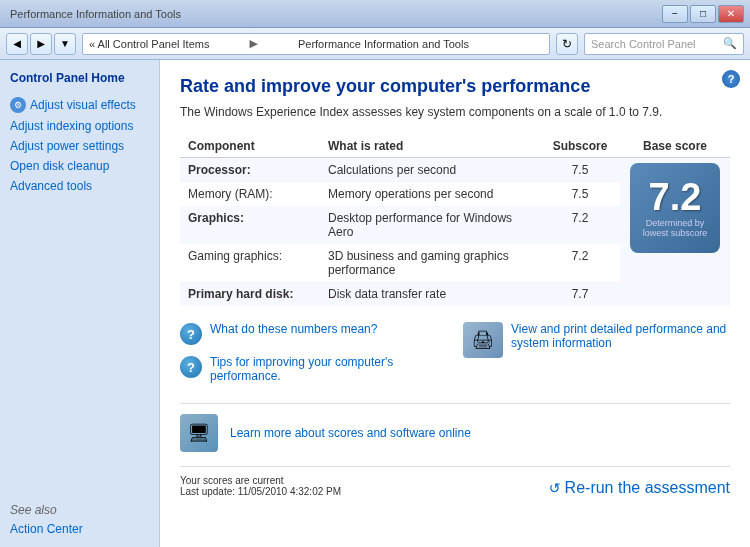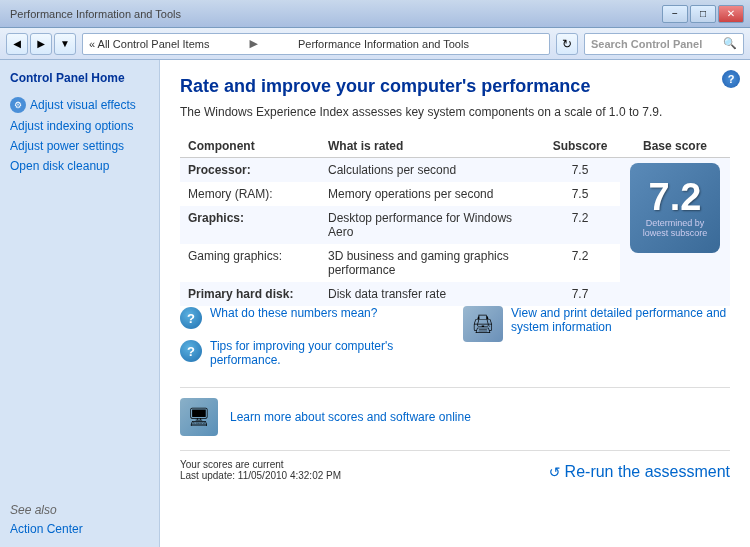--- a/index.html
+++ b/index.html
@@ -190,20 +190,21 @@
     .page-subtitle {
       font-size: 12px;
       color: #333;
       margin-bottom: 16px;
     }
 
     
     .perf-table {
       width: 100%;
       border-collapse: collapse;
+      margin-bottom: 16px;
     }
     .perf-table th {
       text-align: left;
       font-size: 12px;
       font-weight: bold;
       color: #333;
       padding: 4px 8px;
       border-bottom: 1px solid #ccc;
     }
     .perf-table td {
@@ -335,36 +336,37 @@
     <div class="nav-btn">▶</div>
     <div class="nav-btn">▼</div>
   </div>
   <div class="breadcrumb-bar">
     <span>« All Control Panel Items</span>
     <span class="breadcrumb-sep">▶</span>
     <span>Performance Information and Tools</span>
   </div>
   <div class="refresh-btn">↻</div>
   <div class="search-bar">
-    <span style="color:#999; font-size:11px;font-weight:bold;">Search Control Panel</span>
+    <span style="color:#999; font-size:11px;">Search Control Panel</span>
     <span style="margin-left:auto; color:#666;">🔍</span>
   </div>
 </div>
 
 <div class="main-area">
 
   <div class="sidebar">
     <div class="sidebar-link" style="font-weight:bold; color:#003399; margin-bottom:6px;">Control Panel Home</div>
     <div class="sidebar-link with-icon">
       <div class="sidebar-icon">⚙</div>
       <span>Adjust visual effects</span>
     </div>
     <div class="sidebar-link">Adjust indexing options</div>
     <div class="sidebar-link">Adjust power settings</div>
     <div class="sidebar-link">Open disk cleanup</div>
+    <div class="sidebar-link">Advanced tools</div>
 
     <div class="see-also">
       <div class="see-also-title">See also</div>
       <div class="sidebar-link">Action Center</div>
     </div>
   </div>
 
   <div class="content">
     <div class="help-icon">?</div>
 

